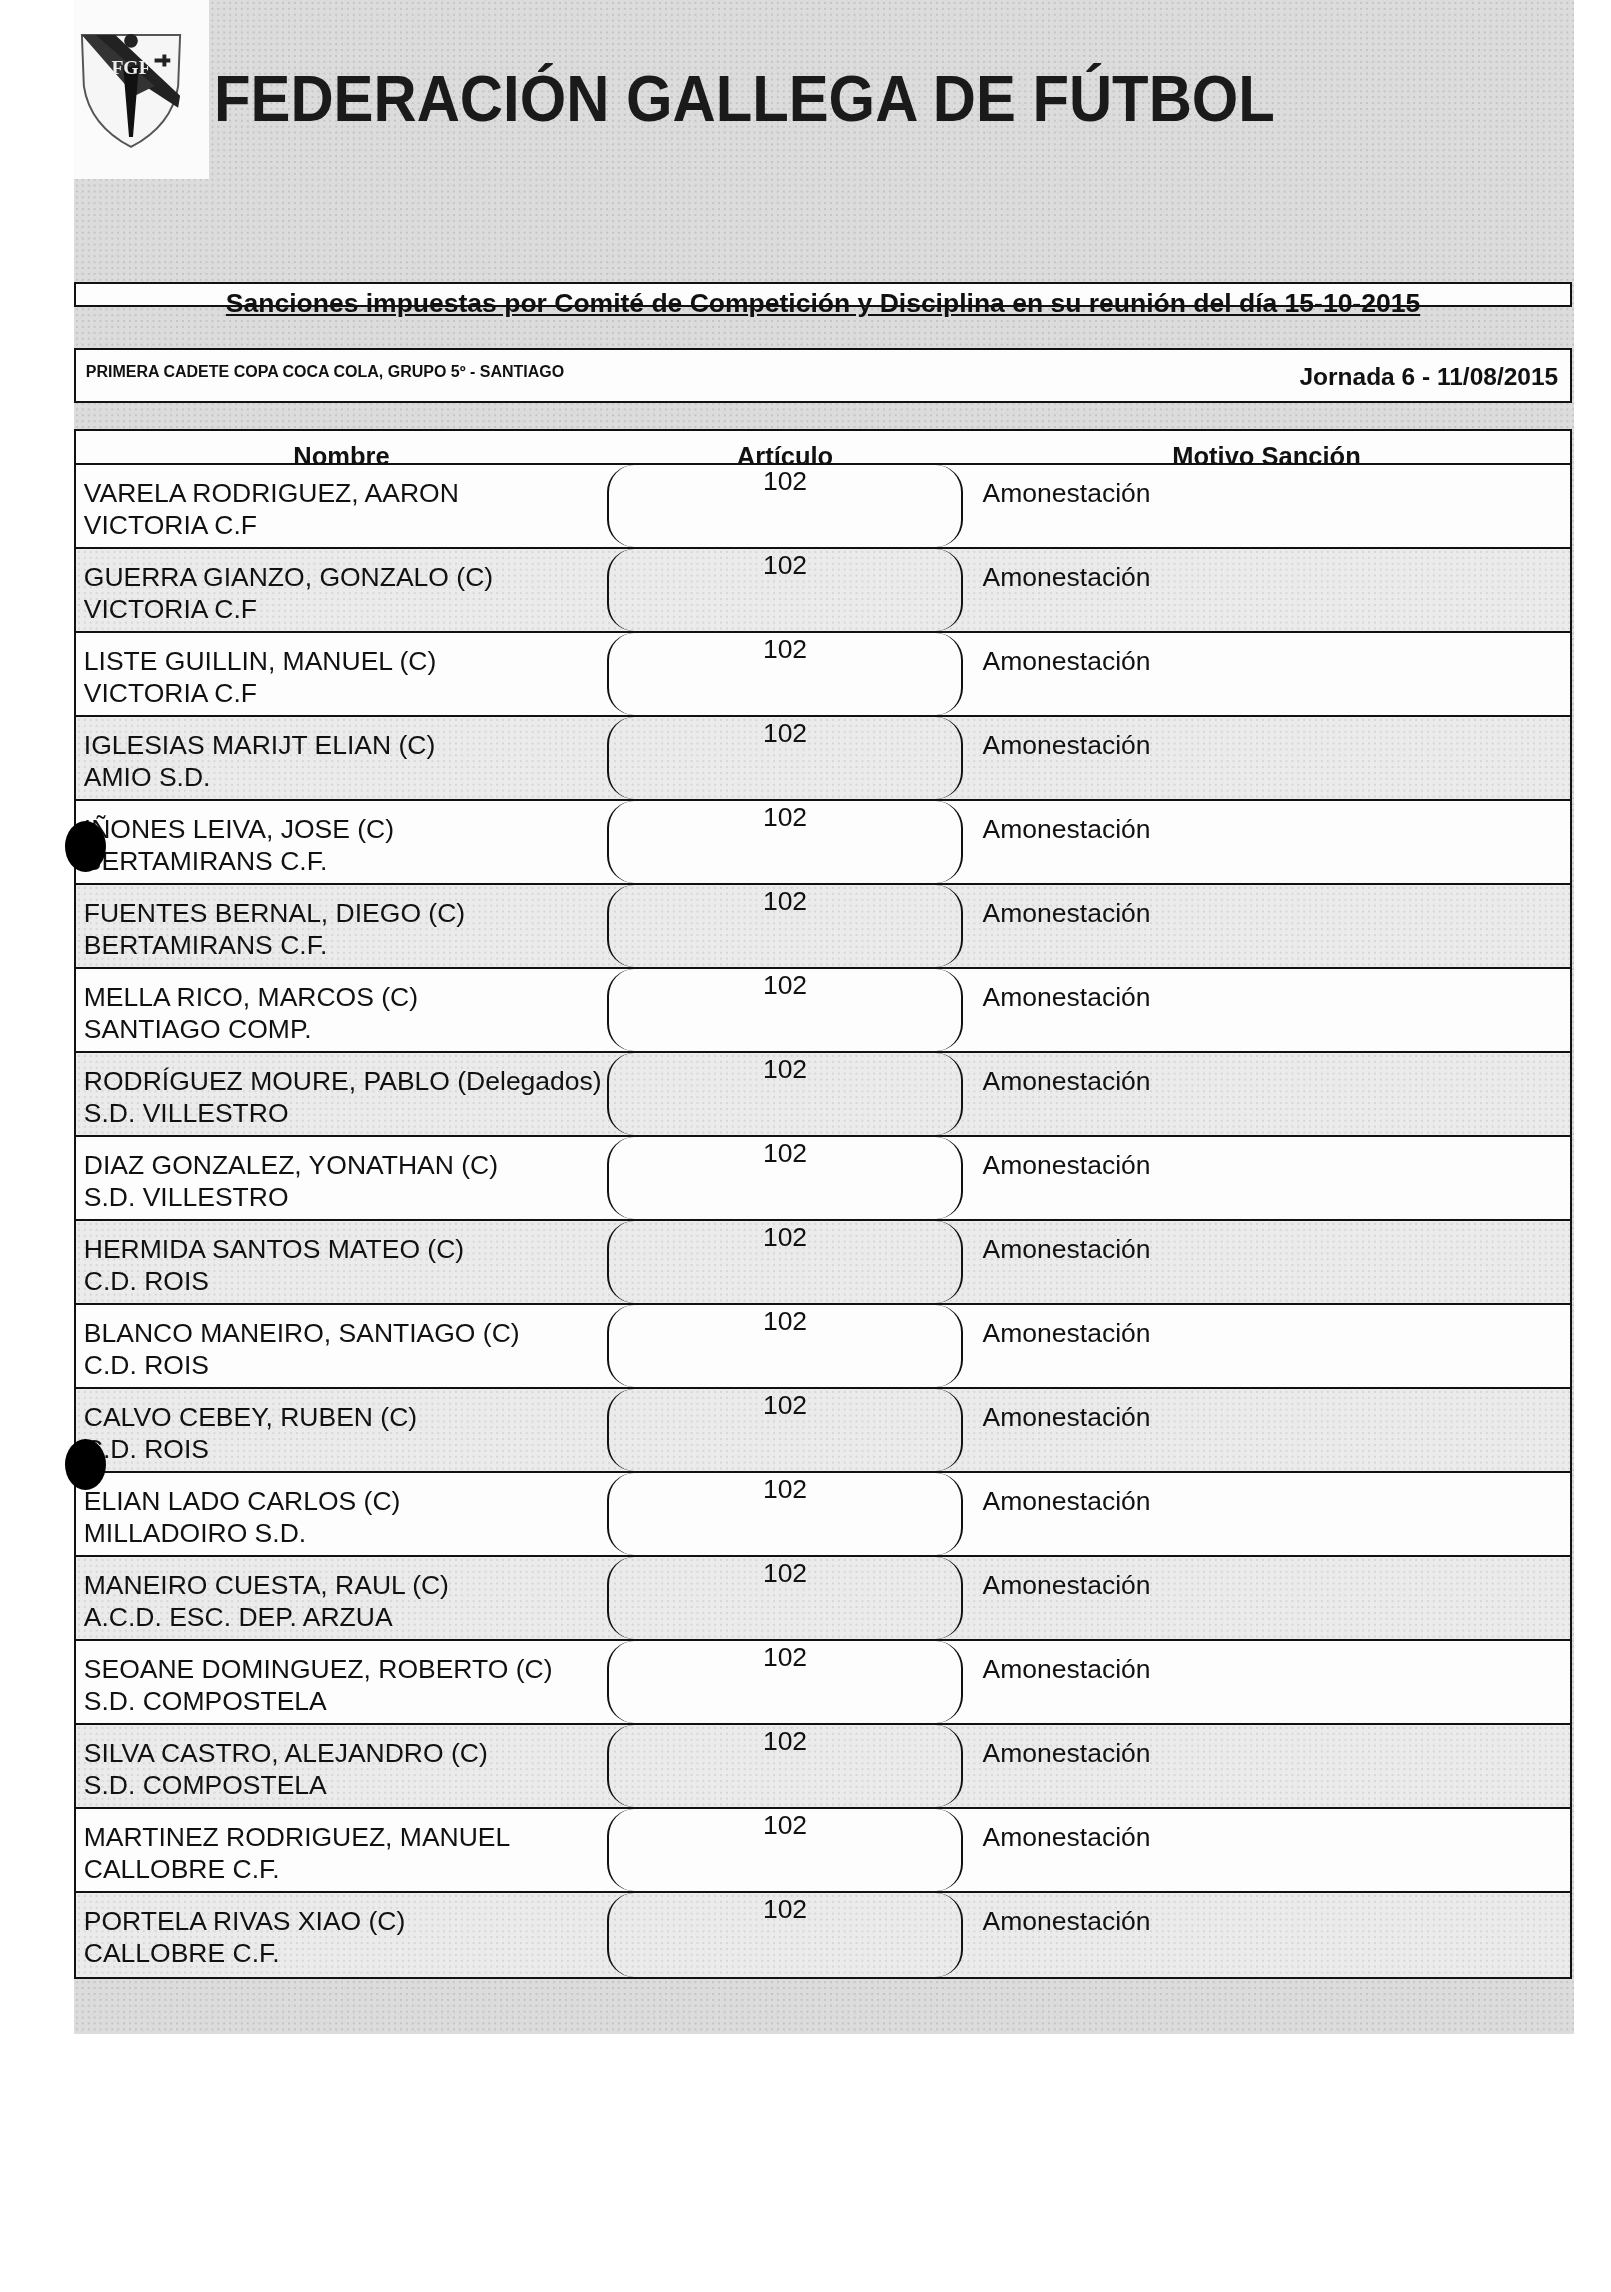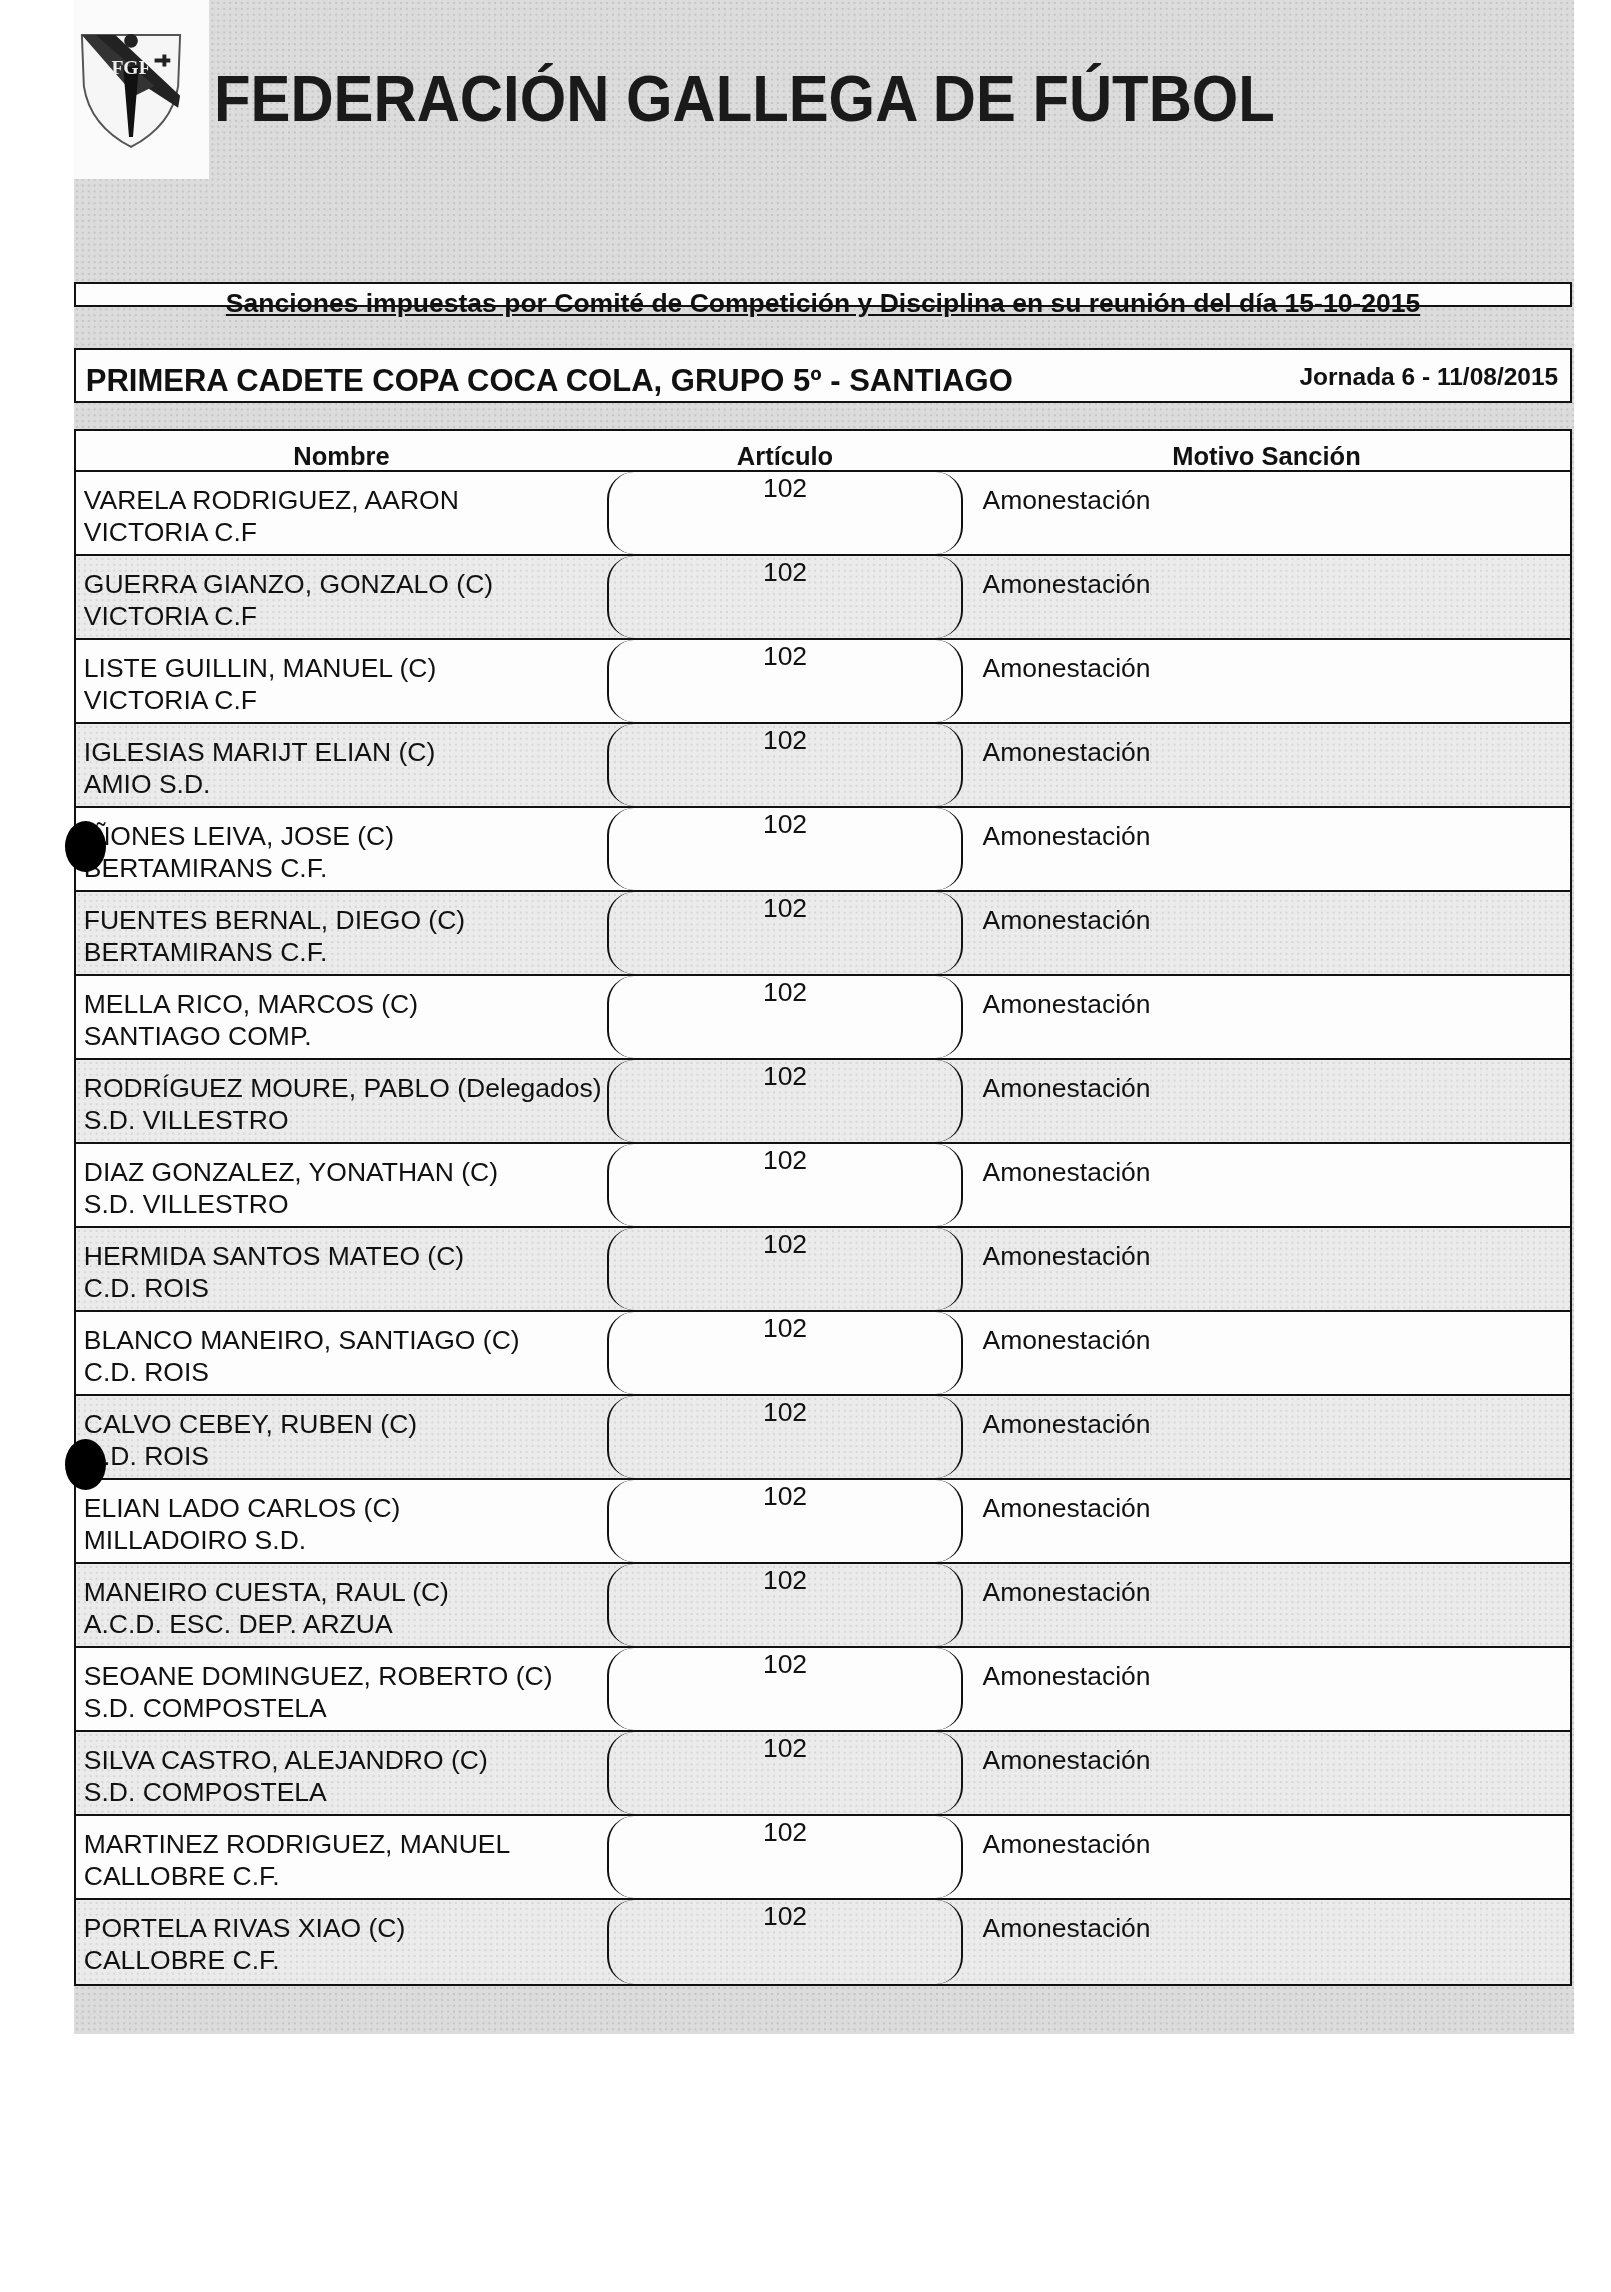--- a/index.html
+++ b/index.html
@@ -26,27 +26,27 @@
     white-space:nowrap;
   }
   .box {
     position:absolute; left:74px; width:1498px; background:#fdfdfd; border:2.9px solid #111; box-sizing:border-box;
   }
   .box1 { top:282px; height:25px; text-align:center; }
   .box1 span {
     font-size:26.5px; font-weight:bold; text-decoration:underline; line-height:39px; white-space:nowrap;
   }
   .box2 { top:348px; height:55px; }
-  .box2 .comp { position:absolute; left:9.8px; top:12.7px; font-size:31px; font-weight:bold; white-space:nowrap; }
+  .box2 .comp { position:absolute; left:9.8px; top:12.7px; font-size:16px; font-weight:bold; white-space:nowrap; }
   .box2 .jor { position:absolute; right:11.8px; top:12.7px; font-size:24.5px; font-weight:bold; white-space:nowrap; }
   .table {
     position:absolute; left:74px; top:429px; width:1498px; border:2.9px solid #111; box-sizing:border-box;
     background:#fdfdfd;
   }
-  .thead { height:41px; display:flex; border-bottom:2.9px solid #111; box-sizing:border-box; }
+  .thead { height:34px; display:flex; border-bottom:2.9px solid #111; box-sizing:border-box; }
   .th { font-size:25.5px; font-weight:bold; text-align:center; line-height:51px; }
   .c1 { width:531px; }
   .c2 { width:356px; }
   .c3 { flex:1; }
   .row { height:84px; display:flex; border-bottom:2.9px solid #111; box-sizing:border-box; }
   .row:last-child { border-bottom:none; }
   .row.alt { background:#ebebeb; background-image:radial-gradient(#d6d6d6 0.8px, transparent 1px); background-size:5.9px 5.9px; }
   .td { box-sizing:border-box; font-size:26.5px; position:relative;border-radius:27px; }
   .td.c1 { padding:11.8px 0 0 7.8px; line-height:32px; }
   .td.c2 { border-left:2.9px solid #111; border-right:2.9px solid #111; text-align:center; padding-top:0; line-height:32px; }

